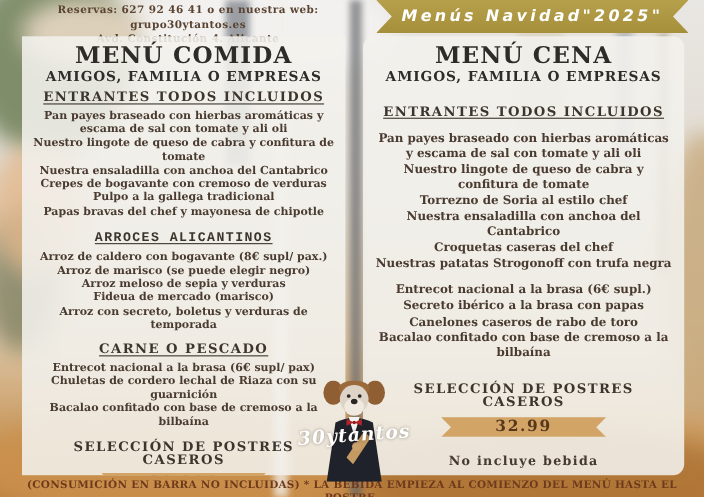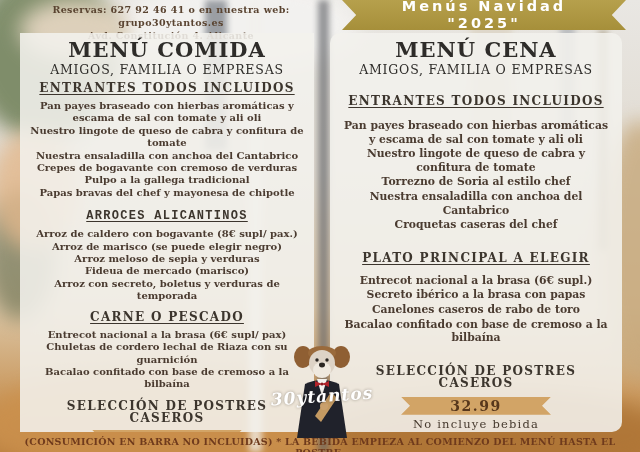--- a/index.html
+++ b/index.html
@@ -28,51 +28,51 @@
   .s6{left:598px;top:30px;width:10px;height:220px;background:#8a7a58;opacity:.45;}
 
   
   .reservas{position:absolute;left:18px;top:4px;width:306px;text-align:center;
     font-size:9.5px;font-weight:bold;color:#5a4431;letter-spacing:.4px;line-height:1.35;}
 
   
   .banner{position:absolute;left:342px;top:0px;width:284px;height:30px;
     background:linear-gradient(180deg,#b6a04c,#a68f3a);
     clip-path:polygon(0% 0%,100% 0%,95% 50%,100% 100%,0% 100%,5% 50%);
-    display:flex;flex-direction:column;justify-content:center;align-items:center;
-    font-family:"DejaVu Sans","Liberation Sans",sans-serif;color:#fff;}
+    display:flex;flex-direction:row;justify-content:center;align-items:center;
+    font-family:"DejaVu Sans","Liberation Sans",sans-serif;color:#fff;font-style:italic;}
   .banner .bl1{font-size:14.5px;font-weight:bold;letter-spacing:3px;line-height:1.15;}
   .banner .bl2{font-size:14.5px;font-weight:bold;letter-spacing:3px;line-height:1.15;}
 
   
   .panel{position:absolute;top:33px;height:399px;background:rgba(243,241,237,.88);
     text-align:center;box-sizing:border-box;padding:5px 10px 0 10px;overflow:hidden;}
   .panel-left{left:20px;width:294px;}
   .panel-right{left:330px;width:292px;border-radius:10px;}
 
   h1{margin:0;font-size:21px;font-weight:bold;color:#2e2c29;letter-spacing:1px;line-height:24px;}
-  h2{margin:0;font-size:12.5px;font-weight:normal;color:#2e2c29;letter-spacing:.8px;line-height:15px;}
+  h2{margin:0;font-size:12.5px;font-weight:bold;color:#2e2c29;letter-spacing:.8px;line-height:15px;}
   .sec{font-size:12px;font-weight:bold;letter-spacing:1.3px;color:#3c352d;
     text-decoration:underline;text-underline-offset:2px;line-height:12px;}
   .sec.nou{text-decoration:none;}
   .panel-left  .sec1{margin-top:5px;}  .panel-left  .items1{margin-top:6px;}
   .panel-left  .sec2{margin-top:11px;font-family:Liberation Mono, monospace;} .panel-left  .items2{margin-top:6px;}
   .panel-left  .sec3{margin-top:8px;}  .panel-left  .items3{margin-top:6px;text-align:center;}
   .panel-left  .sec4{margin-top:9px;}
   .panel-right .sec1{margin-top:18px;} .panel-right .items1{margin-top:12px;}
   .panel-right .sec2{margin-top:20px;} .panel-right .items2{margin-top:10px;}
   .panel-right .sec3{margin-top:20px;}
   .panel-left  .mi{font-size:10px;font-weight:600;color:#4a3b30;line-height:12.4px;}
   .panel-right .mi{font-size:10.8px;font-weight:600;color:#4a3b30;line-height:13.6px;margin-bottom:1px;}
 
   .price-ribbon{width:150px;height:18px;margin:6px auto 0 auto;background:#d2a466;
     clip-path:polygon(0% 0%,100% 0%,94% 50%,100% 100%,0% 100%,6% 50%);
     font-size:14px;font-weight:bold;color:#57371c;letter-spacing:1.5px;line-height:18px;}
   .panel-right .price-ribbon{margin-top:8px;}
-  .nb{margin-top:3px;font-size:11.5px;font-weight:normal;color:#463a2e;letter-spacing:1.2px;line-height:13px;}
+  .nb{margin-top:16px;font-size:11.5px;font-weight:bold;color:#463a2e;letter-spacing:1.2px;line-height:13px;}
 
   
   .mascot{position:absolute;left:291px;top:346px;width:62px;height:92px;z-index:5;}
   .logo-script{position:absolute;left:268px;top:386px;width:108px;z-index:6;text-align:center;
     font-style:italic;font-weight:bold;font-size:17px;color:#fff;transform:rotate(-4deg);
     text-shadow:0 0 3px rgba(40,30,20,.45);letter-spacing:1px;}
 
   
   .footer{position:absolute;left:0;top:436px;width:640px;text-align:center;z-index:4;
     font-size:9.5px;font-weight:bold;color:#6f3a1c;letter-spacing:.25px;}
@@ -144,22 +144,22 @@
   <div class="panel panel-right">
     <h1>MENÚ CENA</h1>
     <h2>AMIGOS, FAMILIA O EMPRESAS</h2>
     <div class="sec sec1">ENTRANTES TODOS INCLUIDOS</div>
     <div class="items items1">
         <div class="mi">Pan payes braseado con hierbas aromáticas y escama de sal con tomate y ali oli</div>
         <div class="mi">Nuestro lingote de queso de cabra y confitura de tomate</div>
         <div class="mi">Torrezno de Soria al estilo chef</div>
         <div class="mi">Nuestra ensaladilla con anchoa del Cantabrico</div>
         <div class="mi">Croquetas caseras del chef</div>
+        <div class="mi">Nuestras patatas Strogonoff con trufa negra</div>
       </div>
-    <div class="sec sec2">PLATO PRINCIPAL A ELEGIR</div>
     <div class="items items2">
         <div class="mi">Entrecot nacional a la brasa (6€ supl.)</div>
         <div class="mi">Secreto ibérico a la brasa con papas</div>
         <div class="mi">Canelones caseros de rabo de toro</div>
         <div class="mi">Bacalao confitado con base de cremoso a la bilbaína</div>
       </div>
     <div class="sec sec3 nou">SELECCIÓN DE POSTRES CASEROS</div>
     <div class="price-ribbon">32.99</div>
     <div class="nb">No incluye bebida</div>
 

